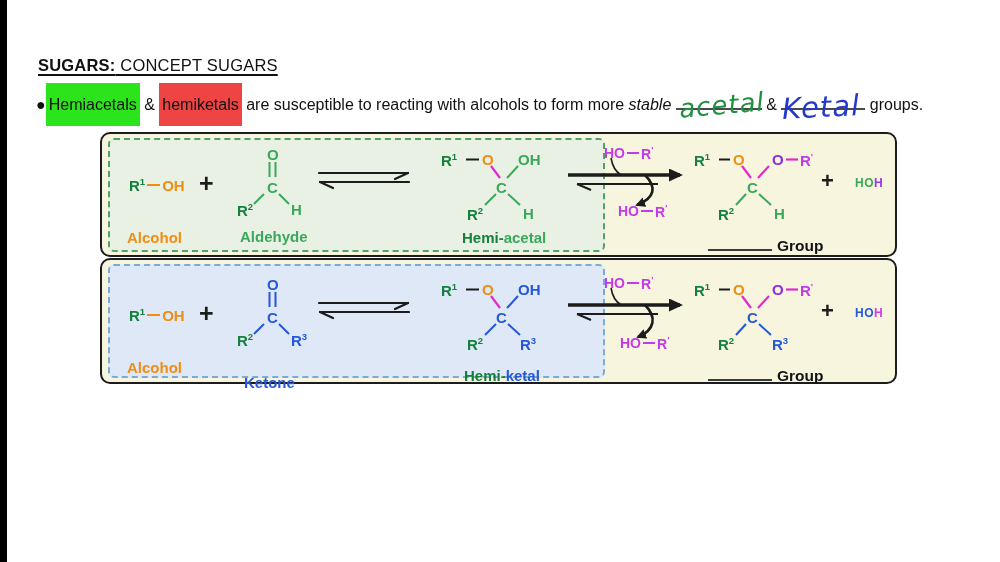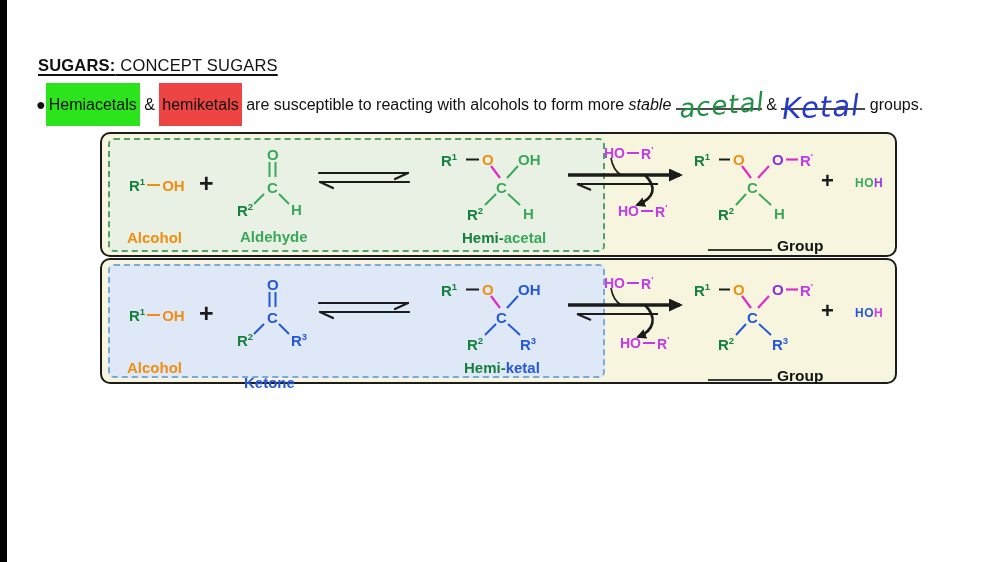--- a/index.html
+++ b/index.html
@@ -204,21 +204,21 @@
       <line x1="55" y1="44" x2="44" y2="55" stroke="#2457db" stroke-width="2"></line>
       <line x1="67" y1="44" x2="79" y2="55" stroke="#2457db" stroke-width="2"></line>
     </svg>
     <span class="atom ck" style="left:0;top:2px"><span>R</span><sup>1</sup></span>
     <span class="atom co" style="left:41px;top:2px">O</span>
     <span class="atom cb" style="left:77px;top:2px">OH</span>
     <span class="atom cb" style="left:55px;top:30px">C</span>
     <span class="atom ck" style="left:26px;top:56px"><span>R</span><sup>2</sup></span>
     <span class="atom cb" style="left:79px;top:56px"><span>R</span><sup>3</sup></span>
   </div>
-  <div class="mlabel" style="left:464px;top:360px"><span class="ck">Hemi-</span><span class="cb">ketal</span></div>
+  <div class="mlabel" style="left:464px;top:368px"><span class="ck">Hemi-</span><span class="cb">ketal</span></div>
 
   <svg class="abs" style="left:562px;top:276px" width="134" height="80">
     <defs>
       <marker id="mh2" markerUnits="userSpaceOnUse" markerWidth="15" markerHeight="13" refX="11" refY="6.5" orient="auto">
           <path d="M0,0 L14,6.5 L0,13 Z" fill="#1c1c1c"></path>
         </marker>
       <marker id="ch2" markerUnits="userSpaceOnUse" markerWidth="11" markerHeight="10" refX="8" refY="5" orient="auto">
           <path d="M0,0 L10,5 L0,10 Z" fill="#1c1c1c"></path>
         </marker>
     </defs>

